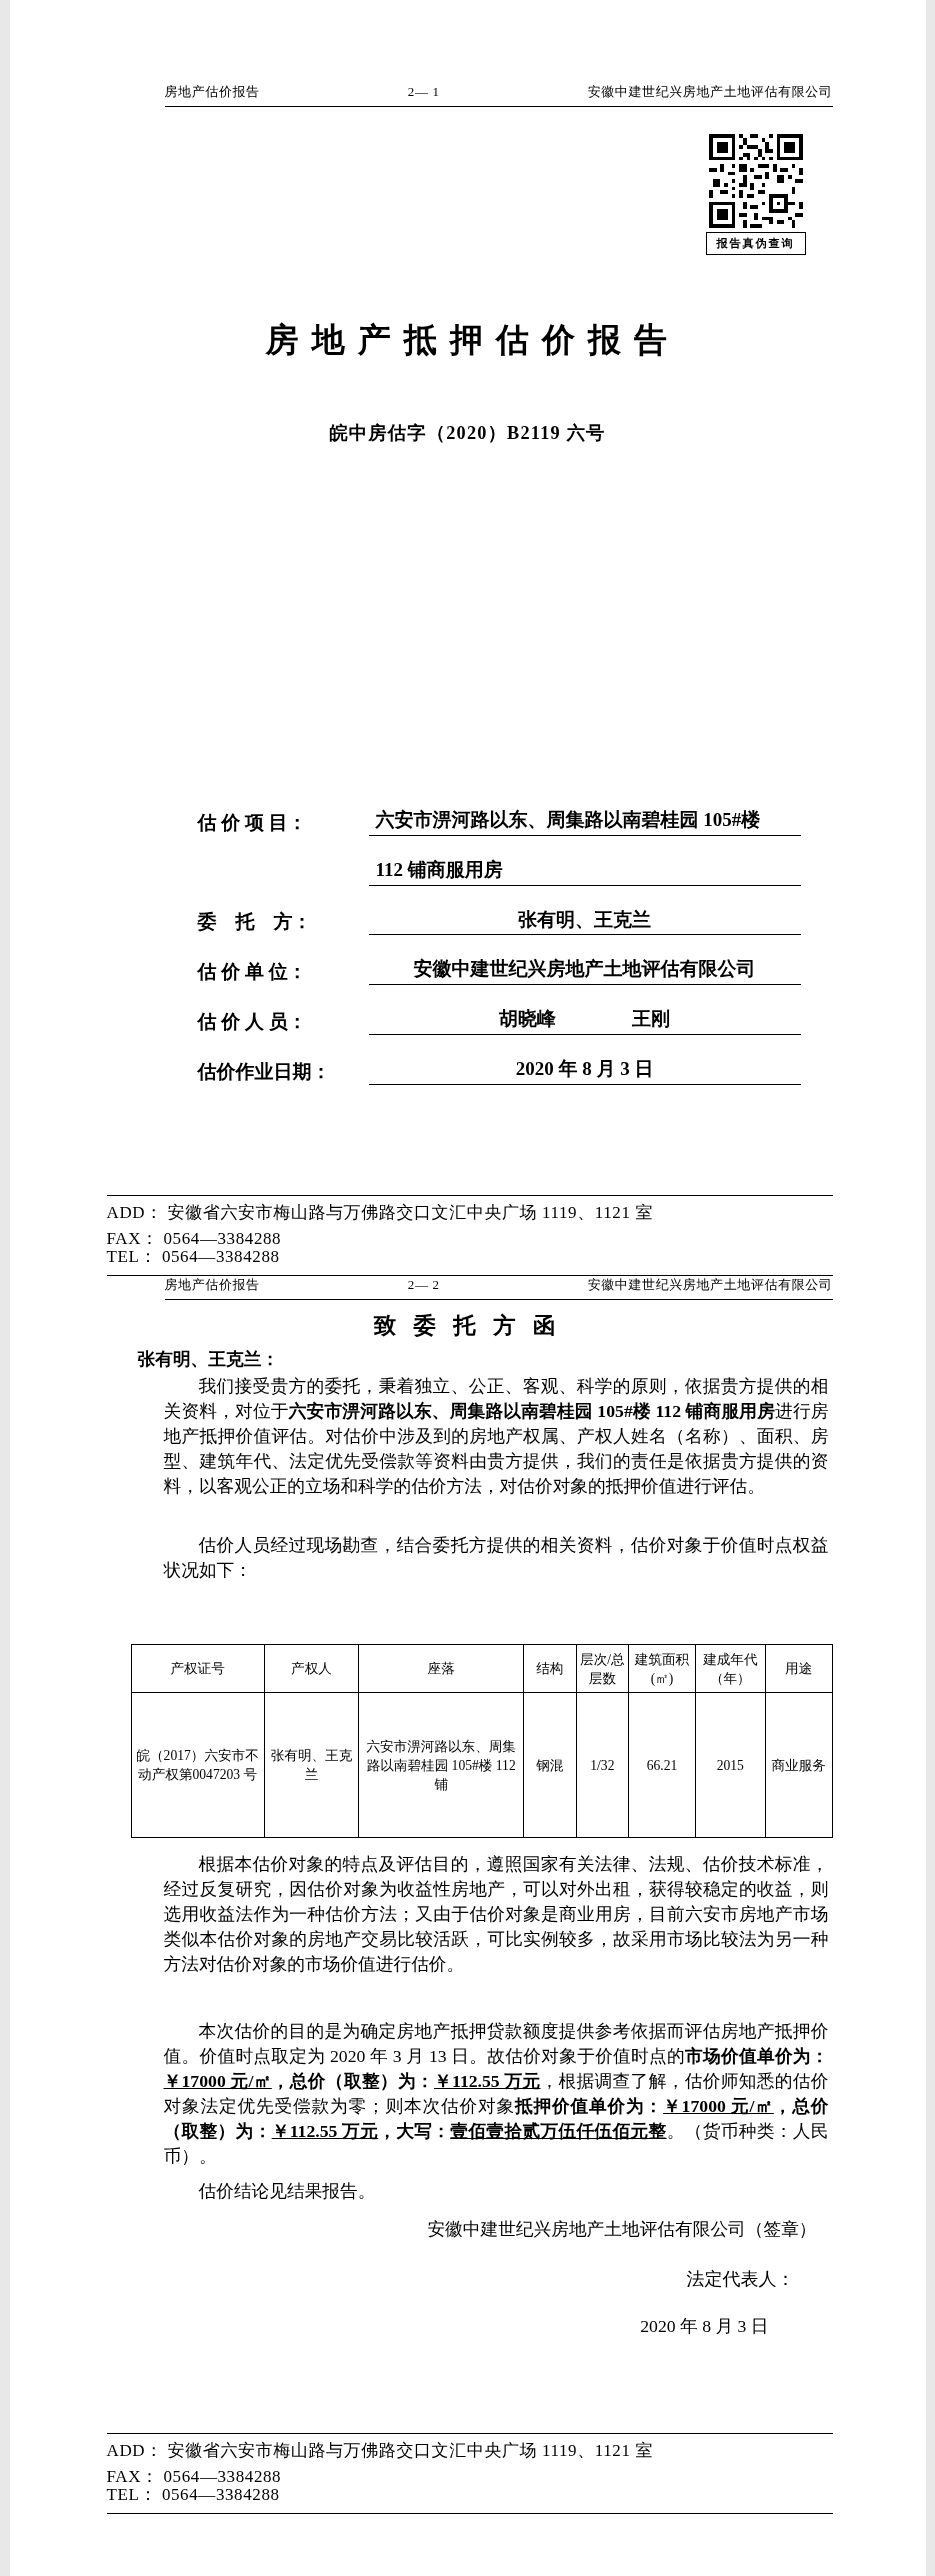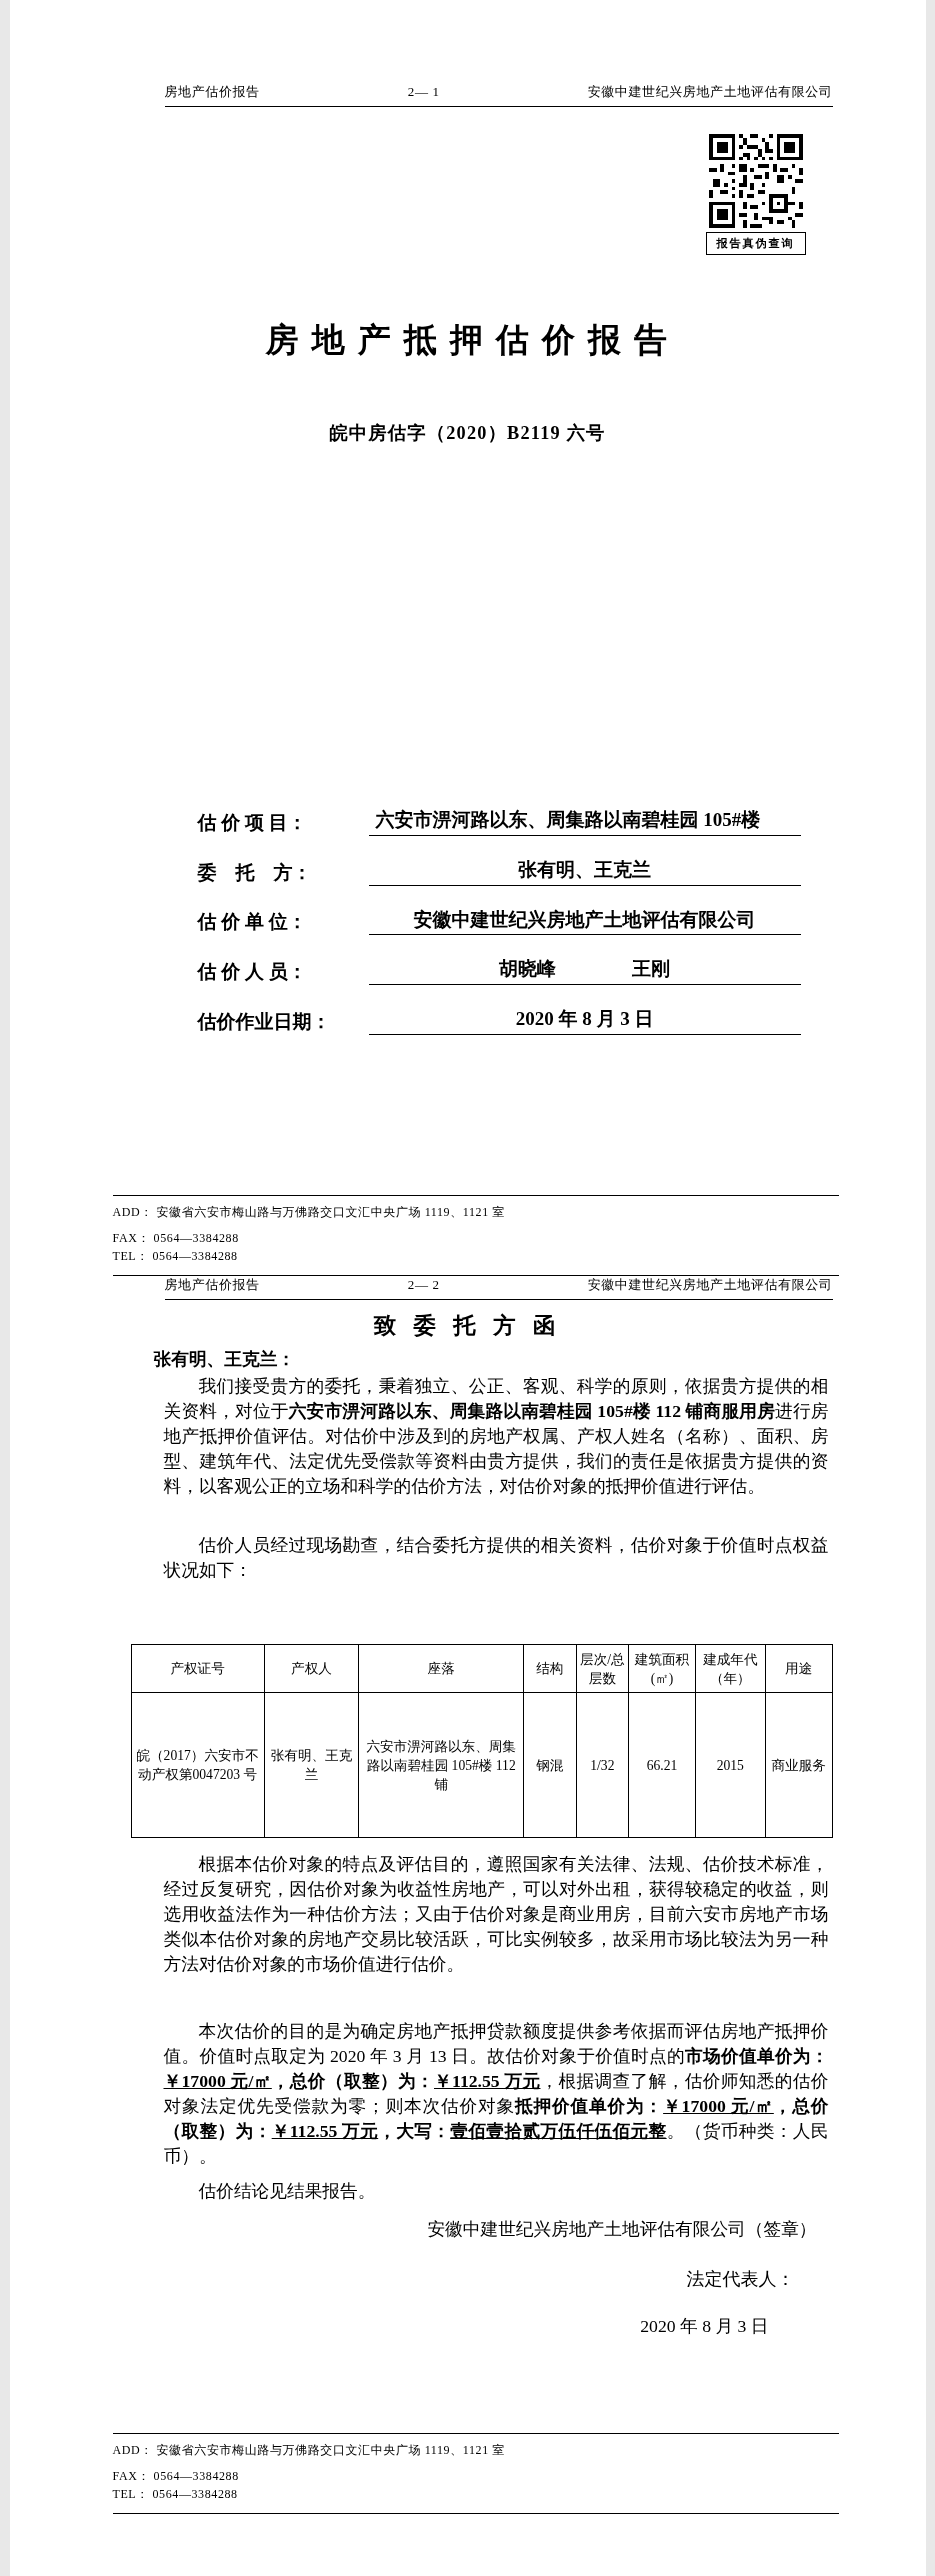--- a/index.html
+++ b/index.html
@@ -15,23 +15,23 @@
   .hdr {
     position:absolute; left:155px; width:668px;
     display:flex; justify-content:space-between; align-items:baseline;
     font-size:13px; border-bottom:0.6px solid #000; padding-bottom:5.3px;
     letter-spacing:0.6px;
   }
   .hdr1 { top:83px; }
   .hdr2 { top:1276px; }
 
   .ftr {
-    position:absolute; left:103px; width:726px;
+    position:absolute; left:97px; width:726px;
     border-top:0.6px solid #000; border-bottom:0.6px solid #000;
-    font-size:12px; padding:8.3px 0 9.4px; letter-spacing:0.6px;
+    font-size:17px; padding:8.3px 0 9.4px; letter-spacing:0.6px;
   }
   .ftr1 { top:1195px; }
   .ftr2 { top:2433px; }
   .ftr .l1 { line-height:17.7px; }
   .ftr .l2 { display:flex; justify-content:space-between; padding-right:65px; margin-top:8.3px; line-height:17.7px;flex-direction:column; }
 
   
   .qr-block { position:absolute; top:134px; left:696px; width:100px; }
   .qr-block svg { display:block; width:94px; height:94px; margin:0 auto; }
   .qr-label {
@@ -53,21 +53,21 @@
   .form-row { display:flex; align-items:flex-end; margin-bottom:21px; line-height:26px;margin-left:46px; }
   .form-label { white-space:pre; width:171px; flex:none; }
   .form-value { flex:1; border-bottom:1.2px solid #000; text-align:center; padding:0 3.5px 1.8px; }
   .form-value.left { text-align:left; padding-left:7px; }
 
   
   .letter-title {
     position:absolute; top:1310px; left:0; width:100%;
     text-align:center; font-size:22.4px; font-weight:bold; letter-spacing:5.9px;
   }
-  .salutation { position:absolute; top:1347px; left:144px; font-size:17.7px; font-weight:bold; }
+  .salutation { position:absolute; top:1347px; left:128px; font-size:17.7px; font-weight:bold; }
   .para {
     position:absolute; left:142px; width:665px;
     font-size:17.7px; line-height:25px; text-align:justify; text-indent:35px;margin-left:12px;
   }
   .para-1 { top:1374px; }
   .para-2 { top:1533px; }
   .para-3 { top:1852px; }
   .para-4 { top:2019px; }
   .conclusion { top:2179px; }
   .b  { font-weight:bold; }
@@ -193,20 +193,24 @@
 
   <h1 class="main-title">房 地 产 抵 押 估 价 报 告</h1>
   <div class="doc-no">皖中房估字（2020）B2119 六号</div>
 
   <div class="form">
     <div class="form-row">
       <span class="form-label">估 价 项 目：</span>
       <span class="form-value left">六安市淠河路以东、周集路以南碧桂园 105#楼</span>
     </div>
     <div class="form-row">
+      <span class="form-label"></span>
+      <span class="form-value left">112 铺商服用房</span>
+    </div>
+    <div class="form-row">
       <span class="form-label">委    托    方：</span>
       <span class="form-value">张有明、王克兰</span>
     </div>
     <div class="form-row">
       <span class="form-label">估 价 单 位：</span>
       <span class="form-value">安徽中建世纪兴房地产土地评估有限公司</span>
     </div>
     <div class="form-row">
       <span class="form-label">估 价 人 员：</span>
       <span class="form-value">胡晓峰　　　　王刚</span>

